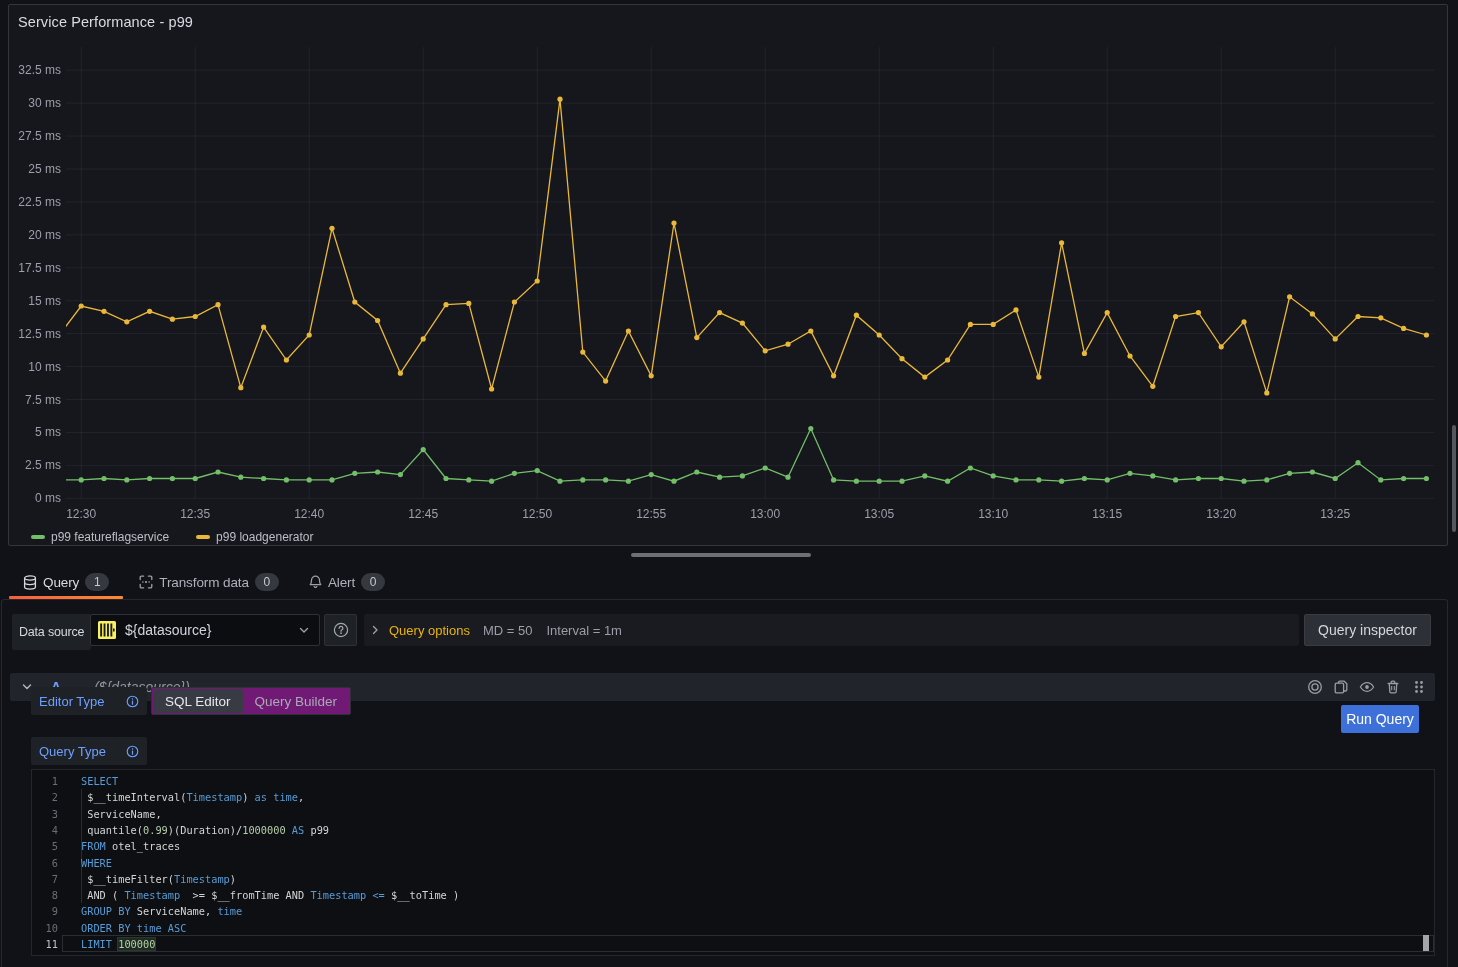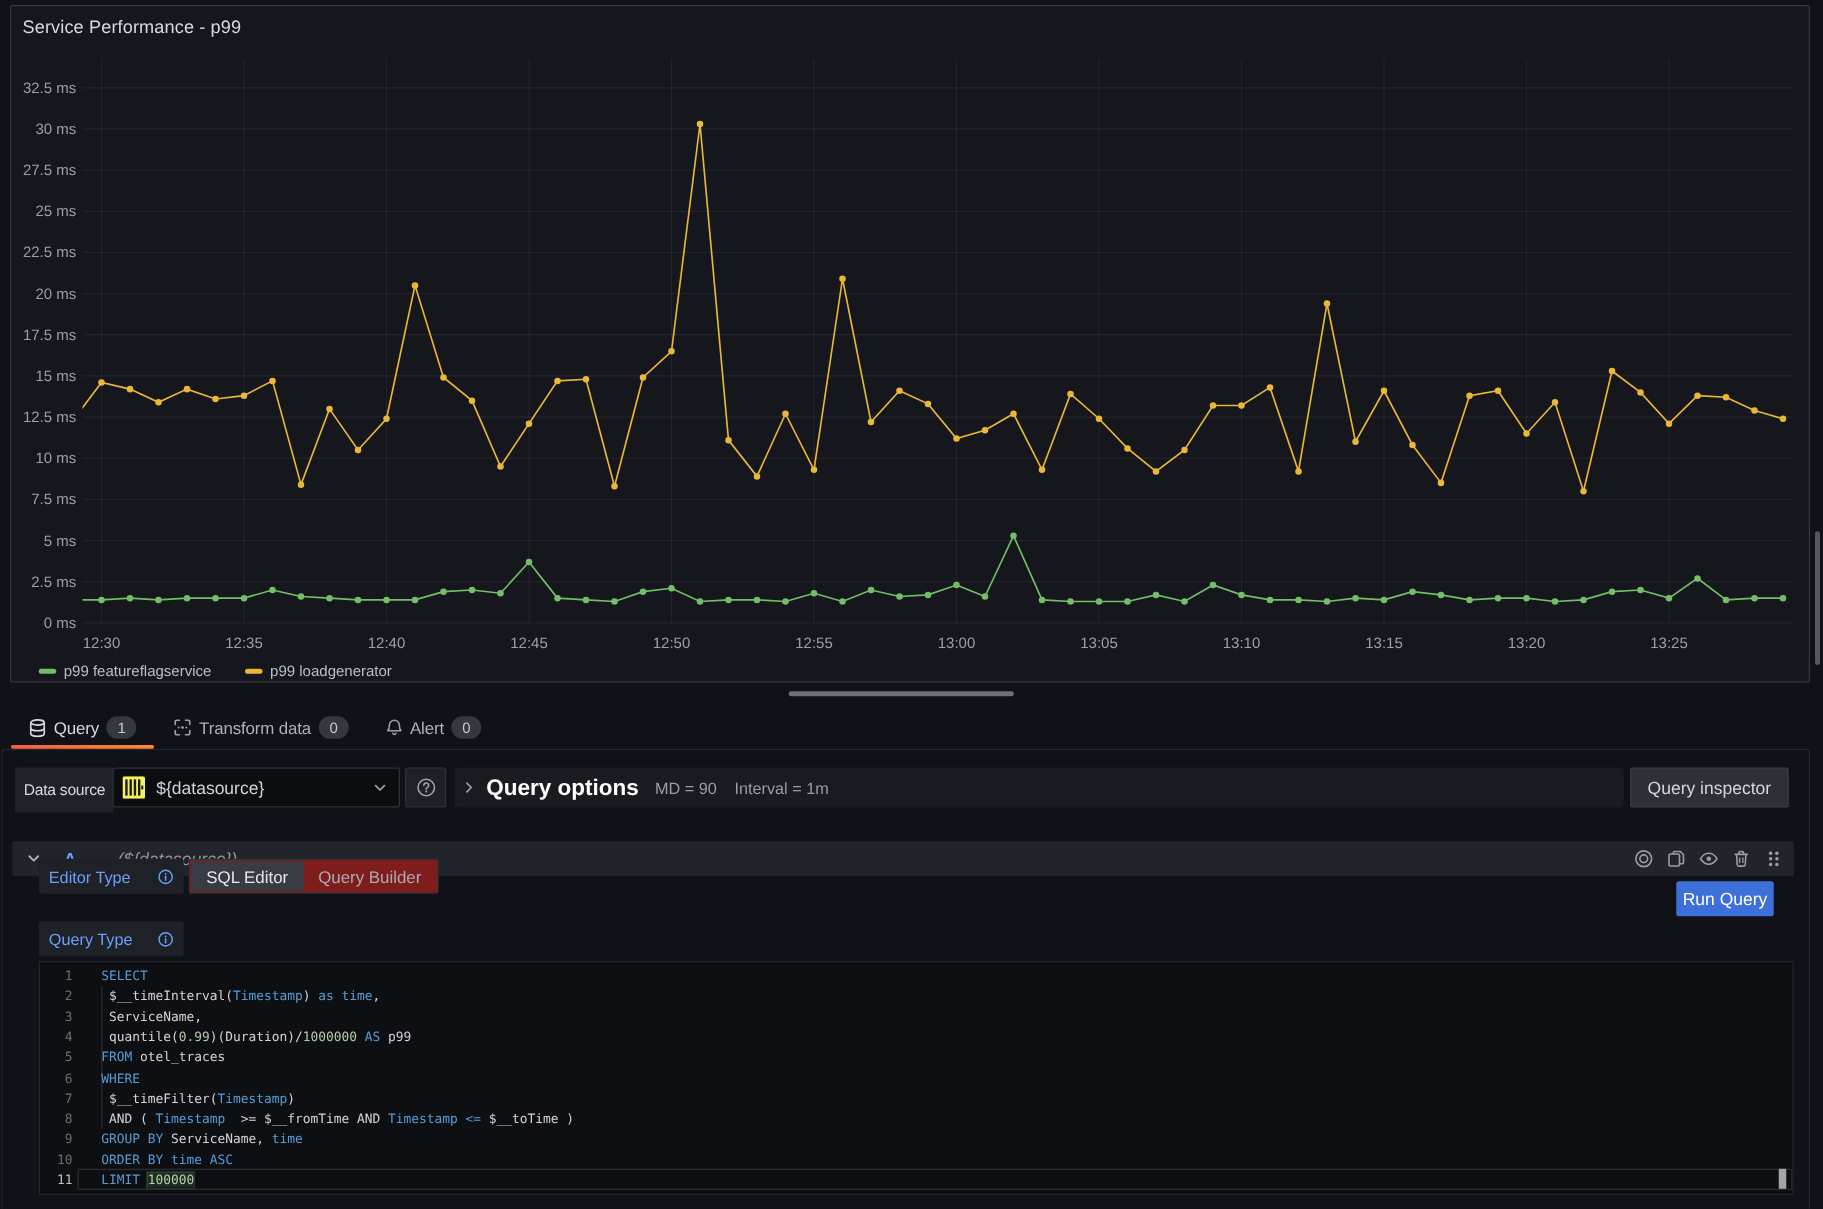--- a/index.html
+++ b/index.html
@@ -43,42 +43,42 @@
   #ds-picker { left:88px; top:14px; width:230px; height:32px; background:#0C0D11; border:1px solid #2F3137;
     border-radius:2px; display:flex; align-items:center; cursor:pointer; }
   #ds-picker .dsicon { margin-left:7px; }
   #ds-value { margin-left:9px; font-size:14px; color:#D2D3DB; }
   #ds-caret { margin-left:auto; margin-right:9px; color:#9DA0A8; display:flex; }
   #ds-help { left:322px; top:14px; width:33px; height:32px; background:#1E2126; border:1px solid #2F3137;
     border-radius:2px; display:flex; align-items:center; justify-content:center; color:#A6A8B0; cursor:pointer; }
   #opts-bar { left:362px; top:14px; width:935px; height:32px; background:#191B21; border-radius:2px;
     display:flex; align-items:center; }
   #opts-caret { margin-left:5px; color:#9DA0A8; display:flex; }
-  #opts-link { margin-left:8px; font-size:18px; font-weight:700; color:#ffffff; cursor:pointer; }
+  #opts-link { margin-left:8px; font-size:13px; font-weight:400; color:#eab308; cursor:pointer; }
   #opts-md { margin-left:13px; font-size:13px; color:#9B9DA7; }
   #opts-interval { margin-left:14px; font-size:13px; color:#9B9DA7; }
   #inspector-btn { left:1302px; top:14px; width:127px; height:32px; background:#2E3037; border:1px solid #3A3C43;
     border-radius:2px; display:flex; align-items:center; justify-content:center;
     font-size:14px; font-weight:500; color:#D5D6DE; cursor:pointer; }
 
   
   #qrow-header { left:8px; top:73px; width:1425px; height:28px; background:#21242b; border-radius:2px;
     display:flex; align-items:center; }
   #qrow-caret { margin-left:10px; color:#B0B2BA; display:flex; cursor:pointer; }
   #qrow-ref { margin-left:17px; font-size:14px; font-weight:600; color:#6E9FFF; }
   #qrow-ds { margin-left:33px; font-size:14px; font-style:italic; color:#9395A0; }
   #qrow-actions { margin-left:auto; margin-right:8px; display:flex; align-items:center; gap:10px; color:#9B9DA5; }
   .qact { width:16px; height:16px; display:flex; align-items:center; justify-content:center; cursor:pointer; }
 
   .form-row { position:absolute; left:29px; height:28px; display:flex; align-items:flex-start; }
   .form-label { width:116px; height:28px; background:#1E2126; border-radius:2px; display:flex;
     align-items:center; padding:0 8px; margin-right:4px; }
   .form-label .lbl { font-size:13px; font-weight:500; color:#6E9FFF; }
   .form-label .info { margin-left:auto; color:#6E9FFF; display:flex; cursor:pointer; }
-  .radiogroup { height:28px; background:#7f1d1d; border:1px solid #2F3137; border-radius:2px;
+  .radiogroup { height:28px; background:#701a75; border:1px solid #2F3137; border-radius:2px;
     display:flex; align-items:center; padding:0 1px;justify-content:flex-end; }
   .radio-opt { height:24px; padding:0 12px; display:flex; align-items:center; font-size:13.5px;
     color:#A8AAB4; border-radius:2px; cursor:pointer; white-space:nowrap; }
   .radio-opt.sel { background:#383B43; color:#E6E7EC; font-weight:500; }
   #run-btn { left:1339px; top:105px; width:78px; height:28px; background:#3D71D9; border:none; border-radius:2px;
     font-family:inherit; font-size:14px; font-weight:500; color:#FFFFFF; cursor:pointer; }
 
   
   #sql { left:29px; top:169px; width:1404px; height:187px; background:#0E0F13; border:1px solid #24262C;
     font-family:"DejaVu Sans Mono", monospace; font-size:10.3px; overflow:hidden; }
@@ -363,21 +363,21 @@
     </svg>
   </div>
 
   <div id="opts-bar" class="abs">
     <span id="opts-caret">
       <svg width="12" height="12" viewBox="0 0 12 12">
           <path d="M4.5 2.5 L8 6 L4.5 9.5" fill="none" stroke="currentColor" stroke-width="1.4" stroke-linecap="round" stroke-linejoin="round"></path>
         </svg>
     </span>
     <span id="opts-link">Query options</span>
-    <span id="opts-md">MD = 90</span>
+    <span id="opts-md">MD = 50</span>
     <span id="opts-interval">Interval = 1m</span>
   </div>
 
   <div id="inspector-btn" class="abs">Query inspector</div>
 
   <div id="qrow-header" class="abs">
     <span id="qrow-caret">
       <svg width="14" height="14" viewBox="0 0 14 14">
           <path d="M3.5 5 L7 8.5 L10.5 5" fill="none" stroke="currentColor" stroke-width="1.5" stroke-linecap="round" stroke-linejoin="round"></path>
         </svg>

